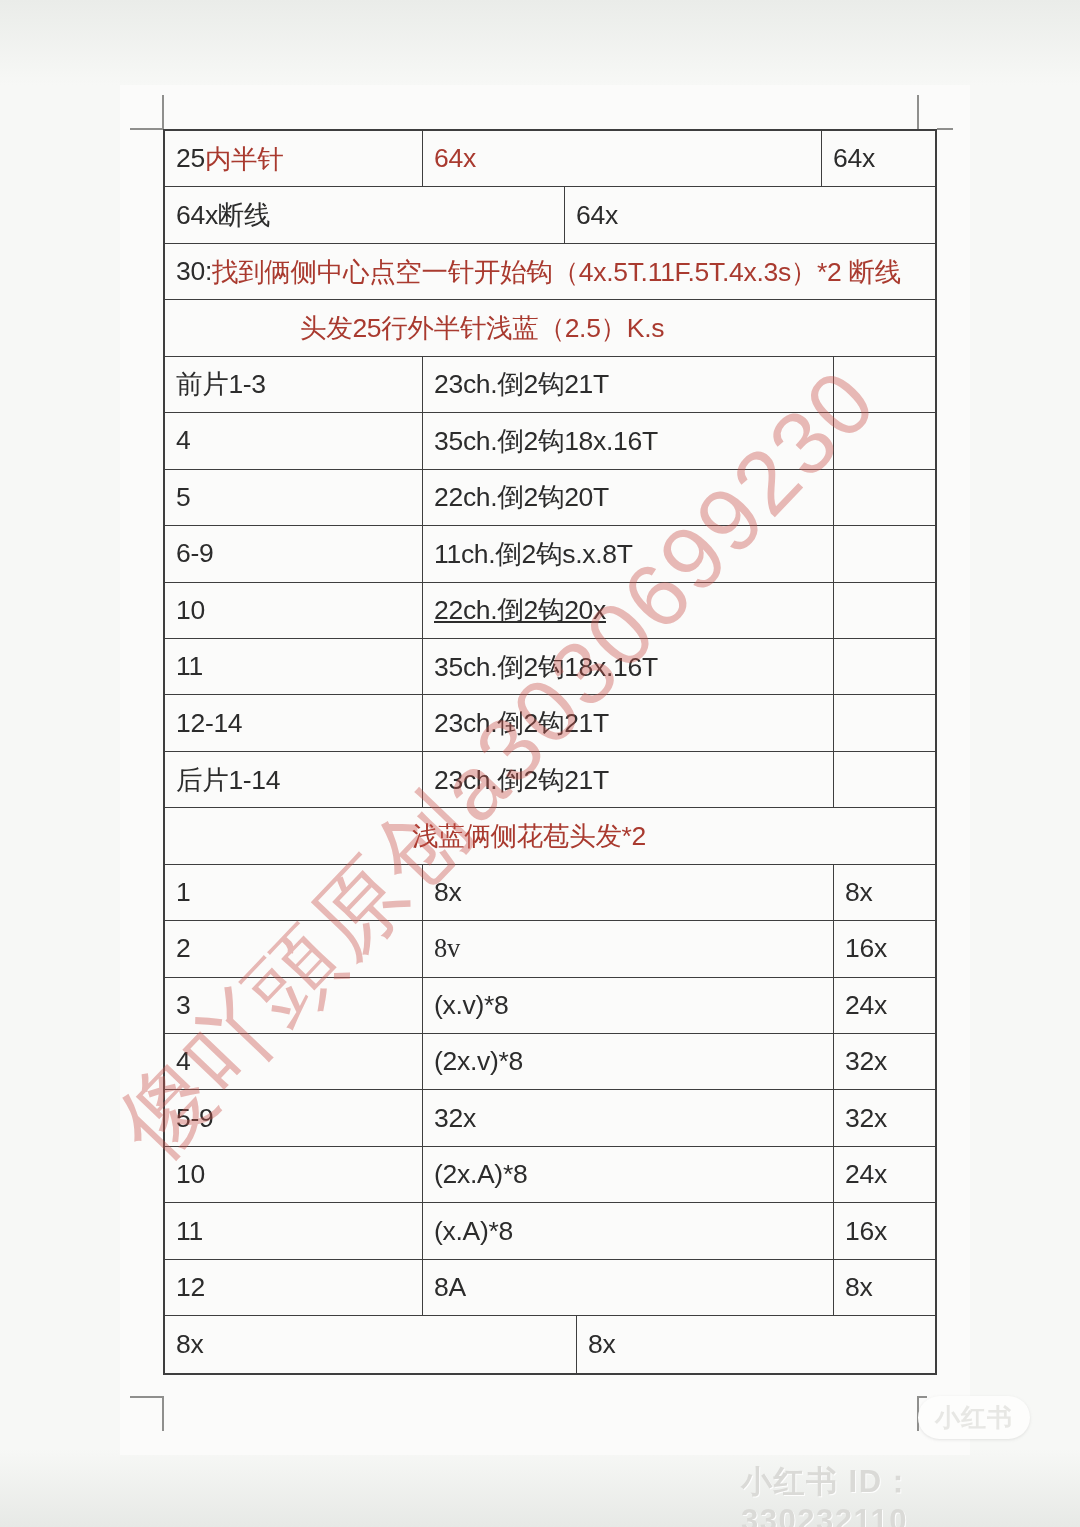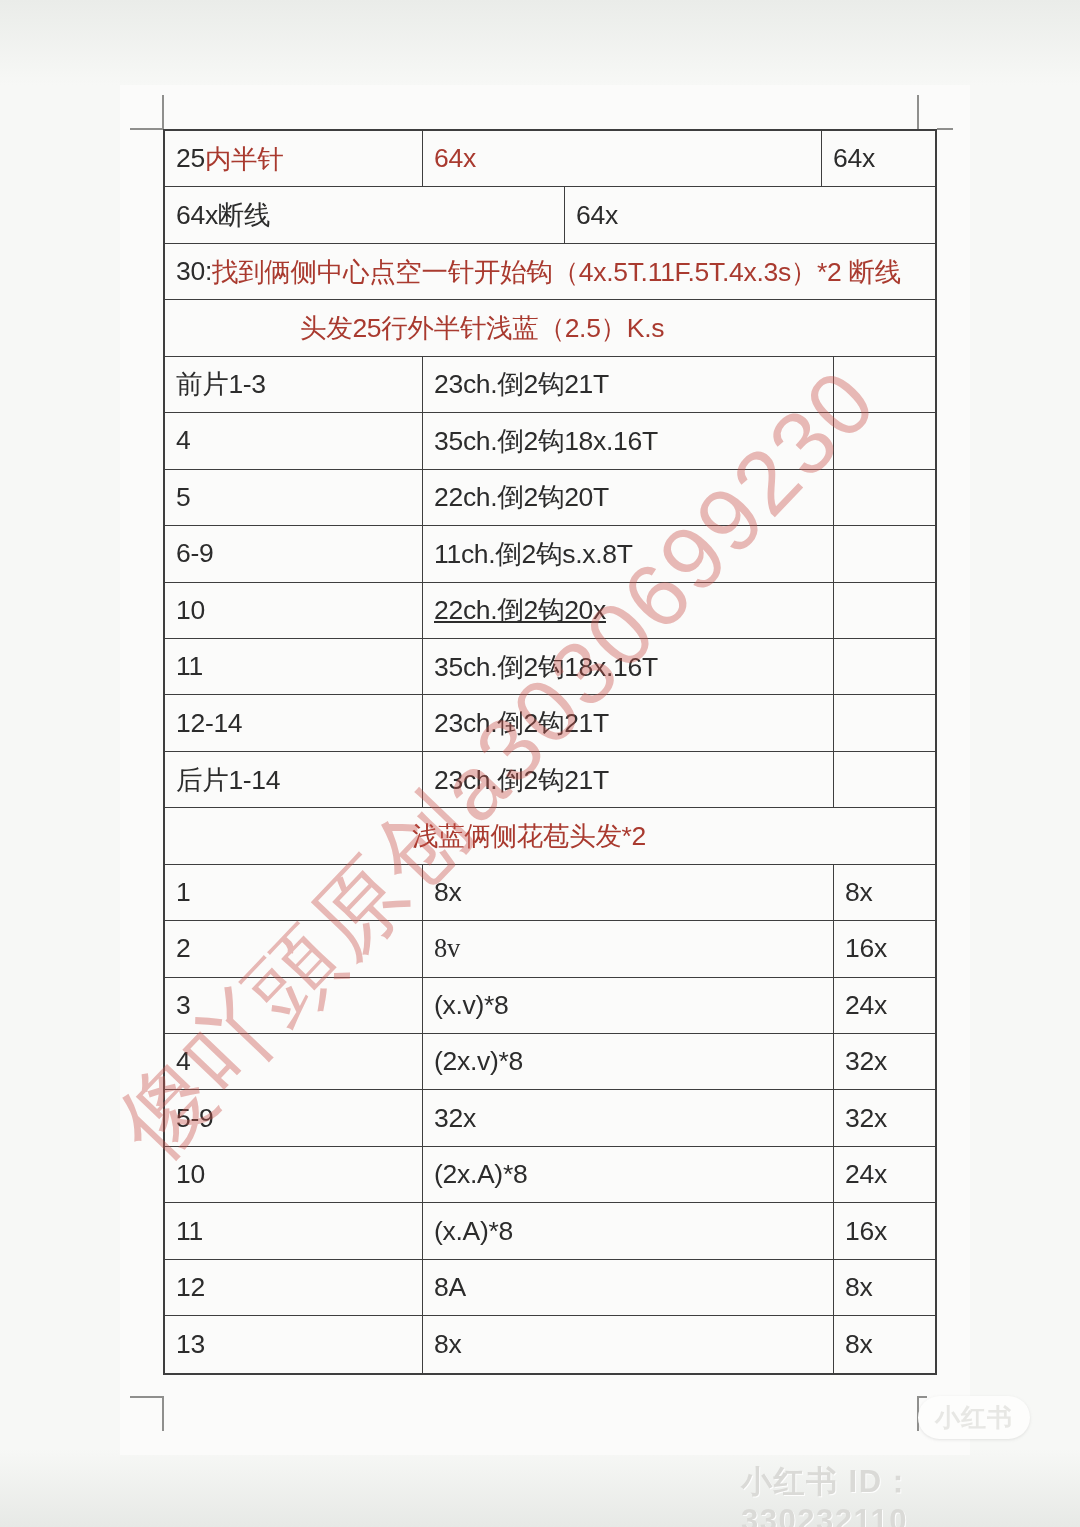--- a/index.html
+++ b/index.html
@@ -263,23 +263,20 @@
         <span>12</span>
       </div>
       <div class="cell" style="width: 411px;">
         <span>8A</span>
       </div>
       <div class="cell" style="width: 102px; flex: 1 1 0%;">
         <span>8x</span>
       </div>
     </div>
     <div class="t-row">
-      <div class="cell" style="width: 257px;">
-        <span>13</span>
-      </div>
       <div class="cell" style="width: 411px;">
         <span>8x</span>
       </div>
       <div class="cell" style="width: 102px; flex: 1 1 0%;">
         <span>8x</span>
       </div>
     </div>
   </div>
 
 <div class="watermark-diagonal">傻吖頭原创a3030699230</div>

